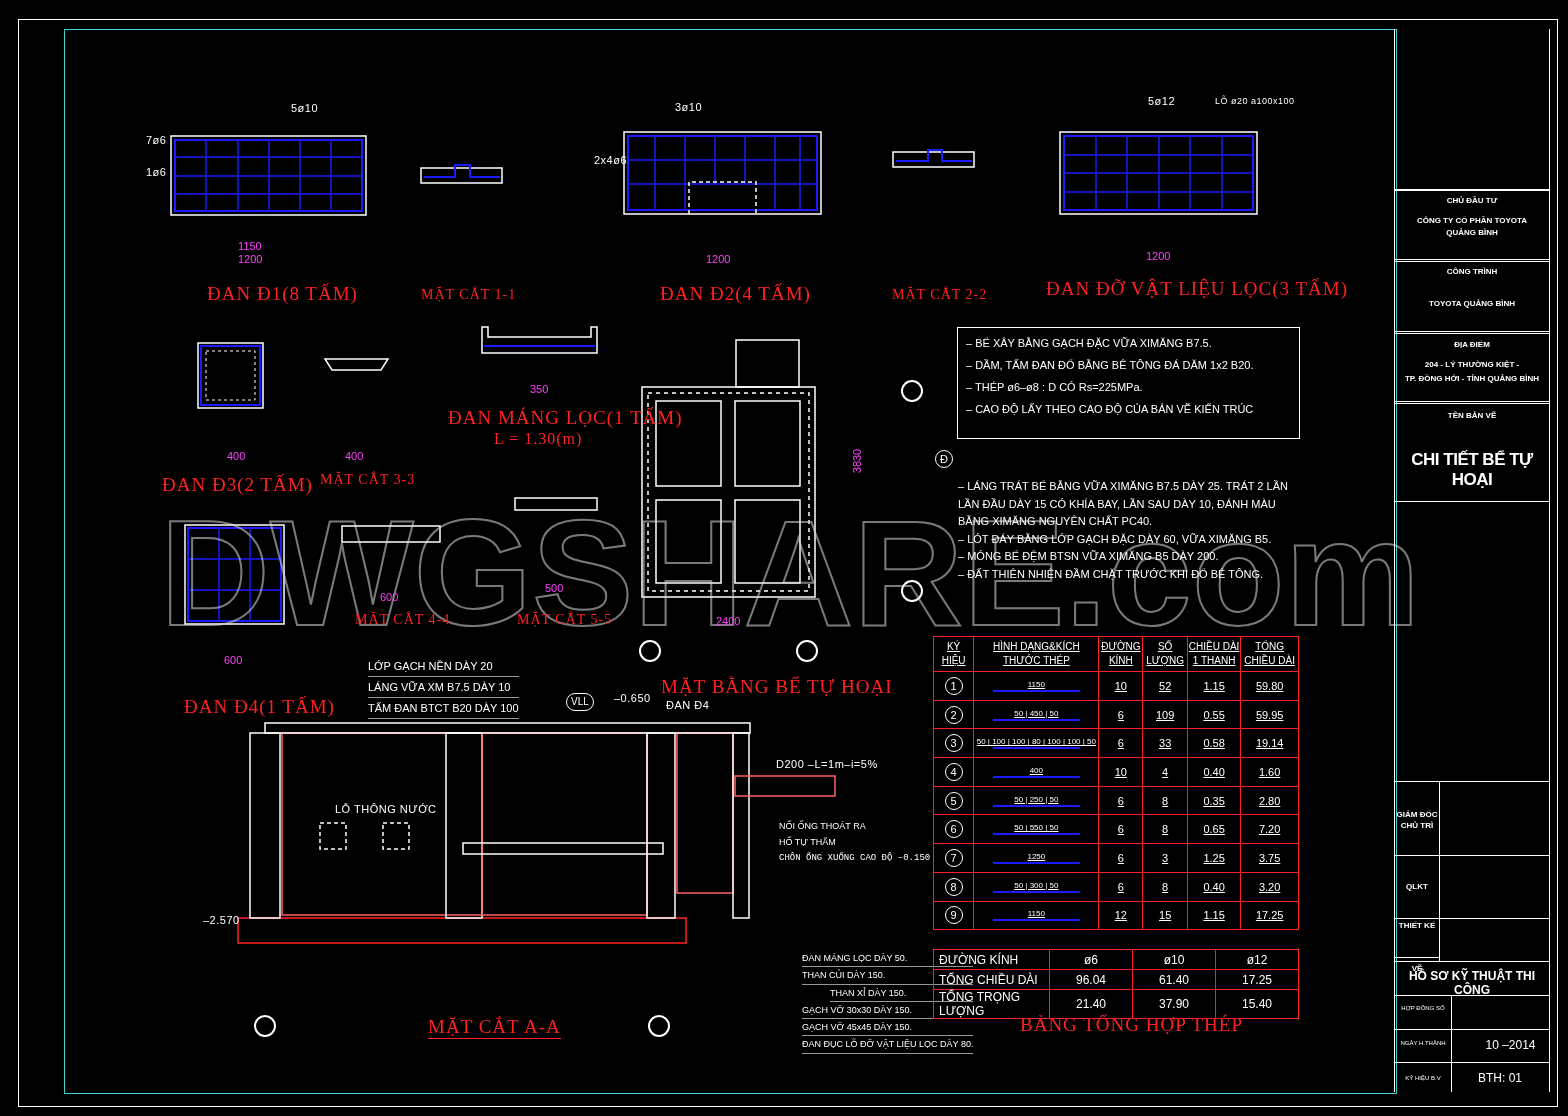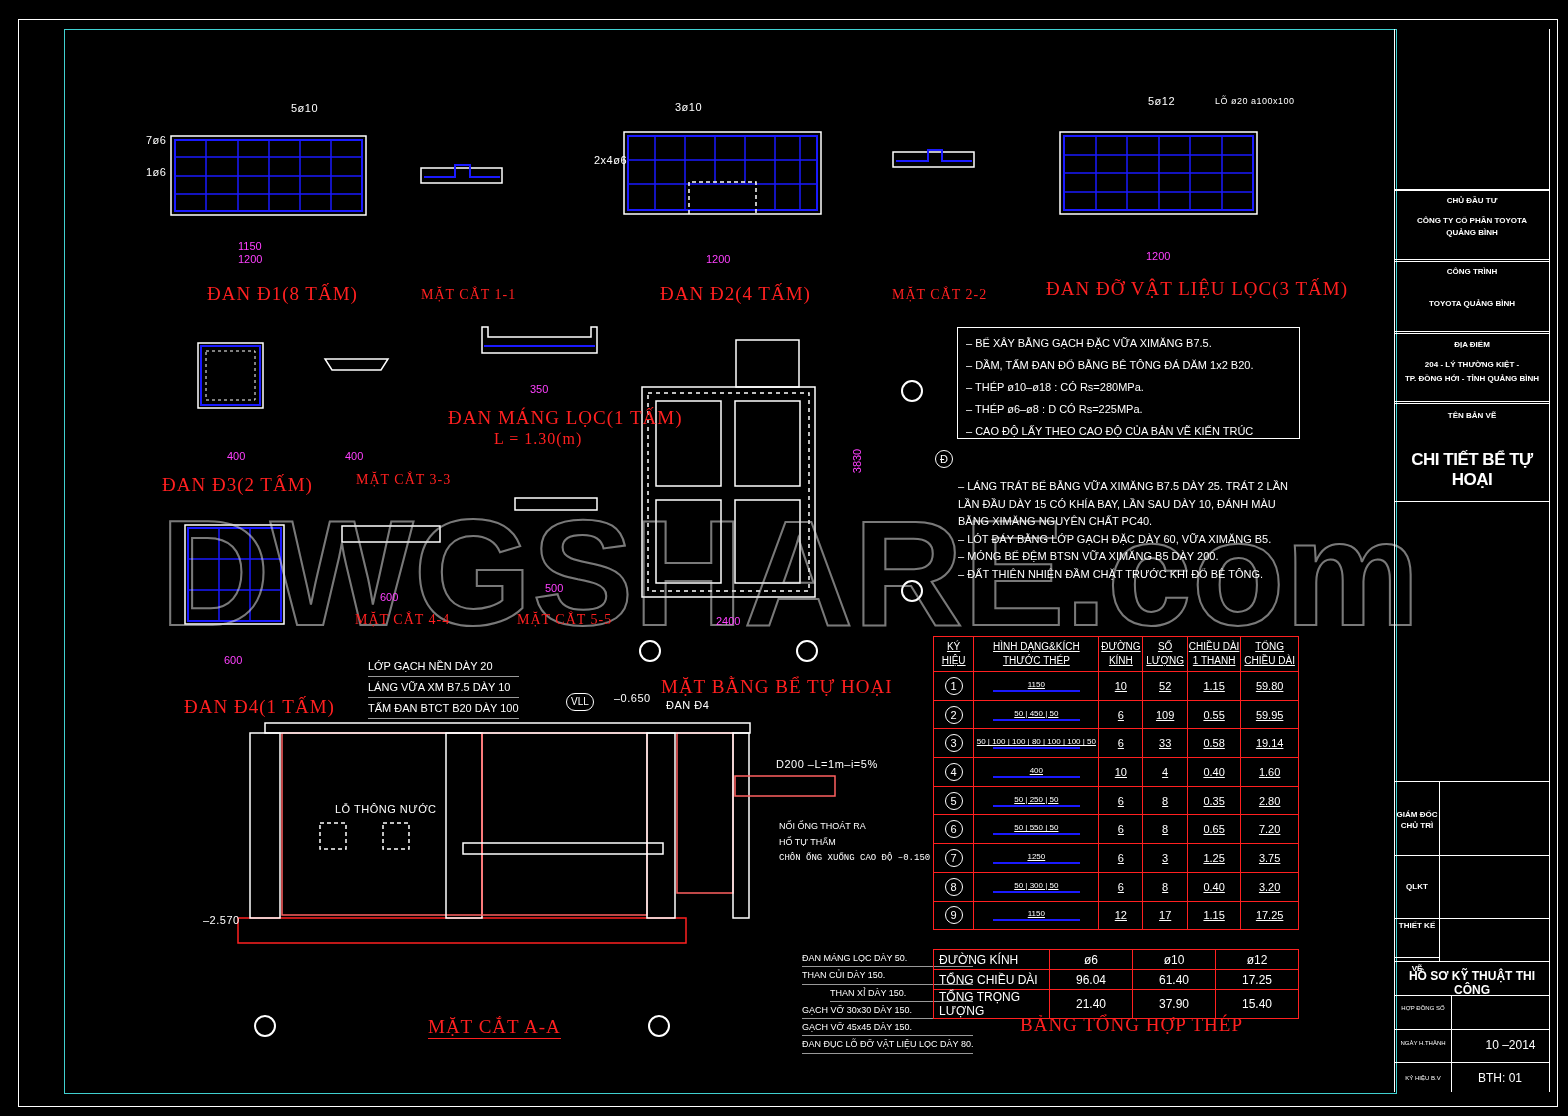--- a/index.html
+++ b/index.html
@@ -142,21 +142,21 @@
 
   <text id="wm" x="160" y="625" font-size="150" font-family="Liberation Sans, sans-serif" font-weight="bold" fill="none" stroke="#ddd" stroke-width="2" opacity="0.55" textLength="1260" lengthAdjust="spacingAndGlyphs">DWGSHARE.com</text>
 </svg>
 
 <div class="abs title-red" style="left:207px;top:283px;">ĐAN Đ1(8 TẤM)</div>
 <div class="abs title-red" style="left:421px;top:287px;font-size:14px;">MẶT CẮT 1-1</div>
 <div class="abs title-red" style="left:660px;top:283px;">ĐAN Đ2(4 TẤM)</div>
 <div class="abs title-red" style="left:892px;top:287px;font-size:14px;">MẶT CẮT 2-2</div>
 <div class="abs title-red" style="left:1046px;top:278px;">ĐAN ĐỠ VẬT LIỆU LỌC(3 TẤM)</div>
 <div class="abs title-red" style="left:162px;top:474px;">ĐAN Đ3(2 TẤM)</div>
-<div class="abs title-red" style="left:320px;top:472px;font-size:14px;margin-left:36px;">MẶT CẮT 3-3</div>
+<div class="abs title-red" style="left:320px;top:472px;font-size:14px;">MẶT CẮT 3-3</div>
 <div class="abs title-red" style="left:448px;top:407px;">ĐAN MÁNG LỌC(1 TẤM)</div>
 <div class="abs title-red" style="left:494px;top:430px;font-size:16px;">L = 1.30(m)</div>
 <div class="abs title-red" style="left:355px;top:612px;font-size:14px;">MẶT CẮT 4-4</div>
 <div class="abs title-red" style="left:517px;top:612px;font-size:14px;">MẶT CẮT 5-5</div>
 <div class="abs title-red" style="left:184px;top:696px;">ĐAN Đ4(1 TẤM)</div>
 <div class="abs title-red" style="left:661px;top:676px;">MẶT BẰNG BỂ TỰ HOẠI</div>
 <div class="abs title-red" style="left:428px;top:1016px;border-bottom:1.5px solid #ff2020;">MẶT CẮT A-A</div>
 <div class="abs title-red" style="left:1008px;top:1014px;margin-left:12px;">BẢNG TỔNG HỢP THÉP</div>
 
 <div class="abs" style="left:238px;top:240px;color:#ff40ff;font-size:11px;">1150</div>
@@ -177,21 +177,20 @@
 <div class="abs note" style="left:146px;top:166px;">1ø6</div>
 <div class="abs note" style="left:675px;top:101px;">3ø10</div>
 <div class="abs note" style="left:594px;top:126px;margin-top:28px;">2x4ø6</div>
 <div class="abs note" style="left:1148px;top:95px;">5ø12</div>
 <div class="abs note" style="left:1215px;top:96px;font-size:9px;">LỖ ø20 a100x100</div>
 
 <div class="notebox" style="left:957px;top:327px;width:341px;height:110px;">
   <div id="gen-notes" style="padding:4px 8px;line-height:22px;">
       <div style="font-size: 11px; white-space: nowrap;">– BỂ XÂY BẰNG GẠCH ĐẶC VỮA XIMĂNG B7.5.</div>
       <div style="font-size: 11px; white-space: nowrap;">– DẦM, TẤM ĐAN ĐỔ BẰNG BÊ TÔNG ĐÁ DĂM 1x2 B20.</div>
-      <div style="font-size: 11px; white-space: nowrap;">– THÉP ø10–ø18 : CÓ Rs=280MPa.</div>
       <div style="font-size: 11px; white-space: nowrap;">– THÉP ø6–ø8 : D CÓ Rs=225MPa.</div>
       <div style="font-size: 11px; white-space: nowrap;">– CAO ĐỘ LẤY THEO CAO ĐỘ CỦA BẢN VẼ KIẾN TRÚC</div>
     </div>
 </div>
 
 <div class="abs" style="left:935px;top:449px;"><span class="circ">Đ</span></div>
 <div class="abs" id="notes-d" style="left:958px;top:478px;line-height:17.5px;">
     <div style="font-size: 11px; white-space: nowrap;">– LÁNG TRÁT BỂ BẰNG VỮA XIMĂNG B7.5 DÀY 25. TRÁT 2 LẦN</div>
     <div style="font-size: 11px; white-space: nowrap;">LẦN ĐẦU DÀY 15 CÓ KHÍA BAY, LẦN SAU DÀY 10, ĐÁNH MÀU</div>
     <div style="font-size: 11px; white-space: nowrap;">BẰNG XIMĂNG NGUYÊN CHẤT PC40.</div>
@@ -325,21 +324,21 @@
         <td>0.40</td>
         <td>3.20</td>
       </tr>
       <tr style="height: 28.7px;">
         <td><span class="circ">9</span></td>
         <td>
           <div style="font-size: 8px; color: rgb(255, 255, 255);">1150</div>
           <div style="margin: 1px auto 0px; width: 70%; border-bottom: 2px solid rgb(26, 26, 255);"></div>
         </td>
         <td>12</td>
-        <td>17</td>
+        <td>15</td>
         <td>1.15</td>
         <td>17.25</td>
       </tr>
     </tbody>
 </table>
 
 <table class="rebar" id="summary-table" style="left:933px;top:949px;width:366px;font-size:12px;">
   <tbody id="summary-body">
       <tr style="height: 20px;">
         <td style="text-align: left; padding-left: 5px; width: 110px;">ĐƯỜNG KÍNH</td>

